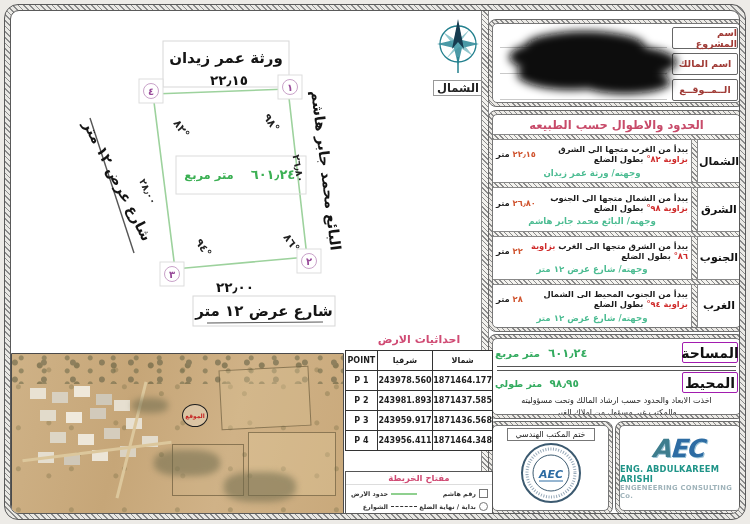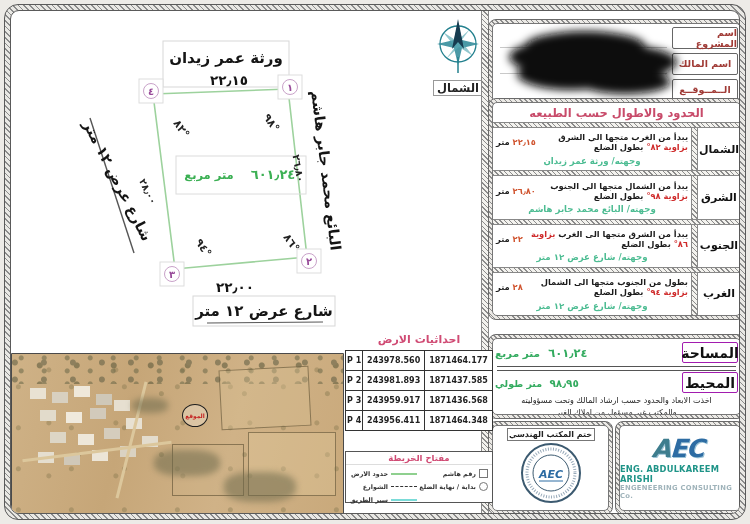--- a/index.html
+++ b/index.html
@@ -32,21 +32,21 @@
   .bl2{direction:rtl;text-align:center;font-size:8.6px;font-weight:bold;color:#4cbc92;}
   .lenu{white-space:nowrap;direction:rtl;}
   
   .srow{display:flex;direction:rtl;align-items:center;height:25px;margin:1px 2px;}
   .slabel{width:54px;height:19px;border:1px solid #a21caf;border-radius:2px;color:#111;font-size:14px;font-weight:bold;
     display:flex;align-items:center;justify-content:center;}
   .sval{flex:1;text-align:left;font-size:11.5px;font-weight:bold;color:#33ab5f;direction:rtl;}
   .dline{height:3px;border-top:1px solid #555;border-bottom:1px solid #555;margin:1px 4px;}
   .note{direction:rtl;text-align:center;font-size:8px;font-weight:normal;color:#222;line-height:1.55;margin-top:2px;}
   
-  .stitle{margin:2px auto 0;width:86px;border:1px solid #777;font-size:8px;font-weight:bold;color:#222;text-align:center;direction:rtl;padding:1px 0;}
+  .stitle{margin:2px auto 0;width:86px;border:1px solid #777;font-size:8px;font-weight:normal;color:#222;text-align:center;direction:rtl;padding:1px 0;}
   .aec{font-style:italic;font-weight:900;font-size:25px;letter-spacing:-1px;color:#2d6ca3;
     text-shadow:1px 1px 0 #9cc3d6;transform:skewX(-6deg);line-height:1;}
   .aec .acc{color:#3e7d8e;}
   .coname{font-size:8.3px;font-weight:bold;color:#1f9488;letter-spacing:.2px;margin-top:3px;}
   .cosub{font-size:6.8px;font-weight:bold;color:#9fb3ba;letter-spacing:.3px;}
   
   .ctitle{color:#d04b74;font-weight:bold;font-size:11px;text-align:center;direction:rtl;}
   table.coords{border-collapse:collapse;width:148px;background:#fff;}
   table.coords td,table.coords th{border:1.4px solid #333;font-size:8px;font-weight:bold;color:#222;text-align:center;height:19px;padding:0;}
   th.gr{color:#3aaa7c;font-size:8.5px;}
@@ -189,21 +189,21 @@
             <ellipse cx="92" cy="22" rx="60" ry="15"></ellipse>
             <ellipse cx="116" cy="38" rx="68" ry="18"></ellipse>
             <ellipse cx="78" cy="50" rx="54" ry="16"></ellipse>
             <ellipse cx="132" cy="58" rx="46" ry="12"></ellipse>
             <ellipse cx="52" cy="33" rx="36" ry="14"></ellipse>
           </g>
         </svg>
       </div>
     </div>
 
-    <div class="hbox" style="left:477px;top:87px;width:257px;height:222px">
+    <div class="hbox" style="left:477px;top:99px;width:257px;height:222px">
       <div class="in" style="display:flex;flex-direction:column;">
         <div class="btitle">الحدود والاطوال حسب الطبيعه</div>
         <div class="hsep"></div>
 
         <div class="brow">
           <div class="bdir">الشمال</div>
           <div class="vsep"></div>
           <div class="bcontent">
             <div class="bl1">
                   <span><span>يبدأ من الغرب متجها الي الشرق</span> <span class="red">بزاوية ٨٢°</span> <span>بطول الضلع</span></span>
@@ -238,21 +238,21 @@
             <div class="bl2">وجهته/ شارع عرض ١٢ متر</div>
           </div>
         </div>
         <div class="hsep"></div>
 
         <div class="brow">
           <div class="bdir">الغرب</div>
           <div class="vsep"></div>
           <div class="bcontent">
             <div class="bl1">
-                  <span><span>بطول من الجنوب متجها الى الشمال</span> <span class="red">بزاوية ٩٤°</span> <span>بطول الضلع</span></span>
+                  <span><span>يبدأ من الجنوب المحيط الى الشمال</span> <span class="red">بزاوية ٩٤°</span> <span>بطول الضلع</span></span>
               <span class="lenu"><span class="numred">٢٨</span> <span>متر</span></span>
                 </div>
             <div class="bl2">وجهته/ شارع عرض ١٢ متر</div>
           </div>
         </div>
       </div>
     </div>
 
     <div class="hbox" style="left:477px;top:323px;width:257px;height:85px">
       <div class="in">
@@ -306,20 +306,25 @@
       <div class="patch" style="left:120px;top:44px;width:36px;height:15px"></div>
       <div class="marker" style="left:170px;top:50px">
             <span>الموقع</span>
           </div>
     </div>
 
     <div class="abs" style="left:334px;top:322px;width:148px">
       <div class="ctitle">احداثيات الارض</div>
       <table class="coords" style="margin-top:4px">
         <tbody>
+              <tr>
+          <th style="width:34px">POINT</th>
+          <th class="gr" style="width:56px">شرقيا</th>
+          <th class="gr">شمالا</th>
+        </tr>
         <tr>
           <td class="pt">P 1</td>
           <td>243978.560</td>
           <td>1871464.177</td>
         </tr>
         <tr>
           <td class="pt">P 2</td>
           <td>243981.893</td>
           <td>1871437.585</td>
         </tr>

